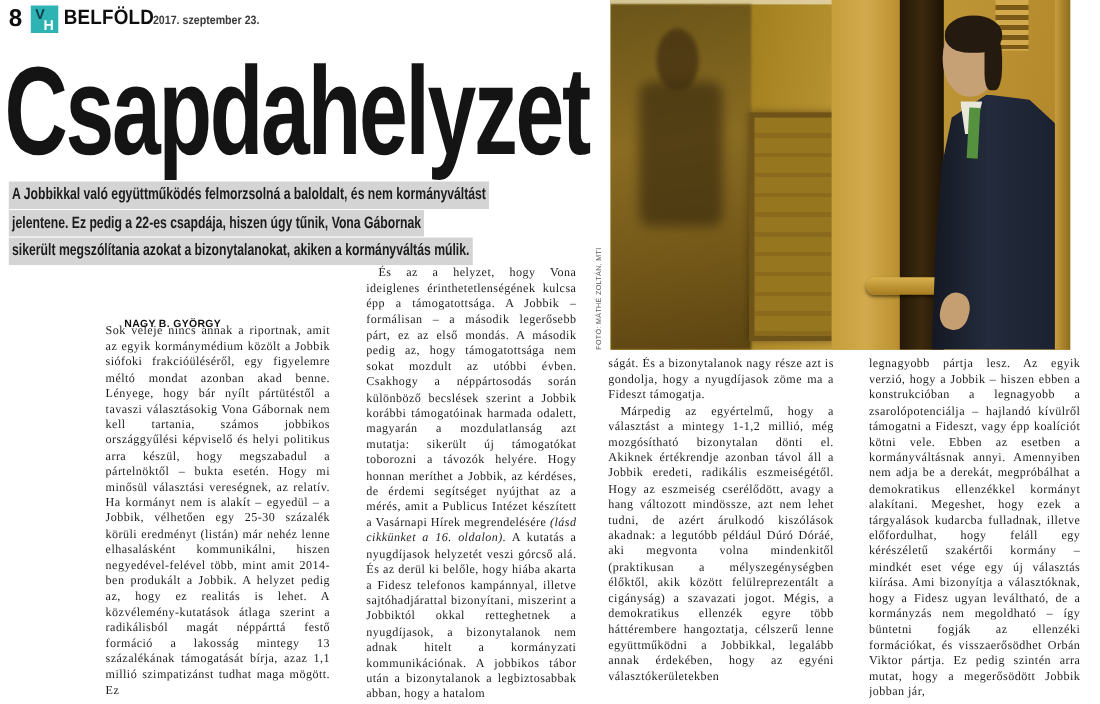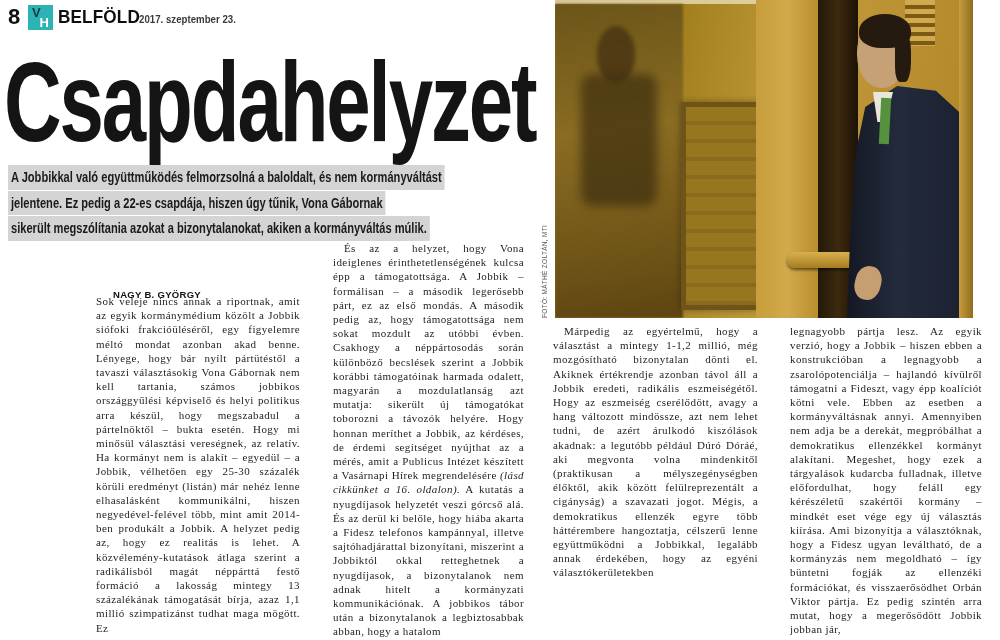--- a/index.html
+++ b/index.html
@@ -116,20 +116,21 @@
 
   <div class="byline">NAGY B. GYÖRGY</div>
 
   <div class="col" id="col1">
       <p><span>Sok veleje nincs annak a riportnak, amit az egyik kormánymédium közölt a Jobbik siófoki frakcióüléséről, egy figyelemre méltó mondat azonban akad benne. Lényege, hogy bár nyílt pártütéstől a tavaszi választásokig Vona Gábornak nem kell tartania, számos jobbikos országgyűlési képviselő és helyi politikus arra készül, hogy megszabadul a pártelnöktől – bukta esetén. Hogy mi minősül választási vereségnek, az relatív. Ha kormányt nem is alakít – egyedül – a Jobbik, vélhetően egy 25-30 százalék körüli eredményt (listán) már nehéz lenne elhasalásként kommunikálni, hiszen negyedével-felével több, mint amit 2014-ben produkált a Jobbik. A helyzet pedig az, hogy ez realitás is lehet. A közvélemény-kutatások átlaga szerint a radikálisból magát néppárttá festő formáció a lakosság mintegy 13 százalékának támogatását bírja, azaz 1,1 millió szimpatizánst tudhat maga mögött. Ez</span></p>
     </div>
   <div class="col" id="col2">
       <p class="indent"><span>És az a helyzet, hogy Vona ideiglenes érinthetetlenségének kulcsa épp a támogatottsága. A Jobbik – formálisan – a második legerősebb párt, ez az első mondás. A második pedig az, hogy támogatottsága nem sokat mozdult az utóbbi évben. Csakhogy a néppártosodás során különböző becslések szerint a Jobbik korábbi támogatóinak harmada odalett, magyarán a mozdulatlanság azt mutatja: sikerült új támogatókat toborozni a távozók helyére. Hogy honnan meríthet a Jobbik, az kérdéses, de érdemi segítséget nyújthat az a mérés, amit a Publicus Intézet készített a Vasárnapi Hírek megrendelésére </span><span class="it">(lásd cikkünket a 16. oldalon).</span><span> A kutatás a nyugdíjasok helyzetét veszi górcső alá. És az derül ki belőle, hogy hiába akarta a Fidesz telefonos kampánnyal, illetve sajtóhadjárattal bizonyítani, miszerint a Jobbiktól okkal retteghetnek a nyugdíjasok, a bizonytalanok nem adnak hitelt a kormányzati kommunikációnak. A jobbikos tábor után a bizonytalanok a legbiztosabbak abban, hogy a hatalom</span></p>
     </div>
   <div class="col" id="col3">
+      <p><span>ságát. És a bizonytalanok nagy része azt is gondolja, hogy a nyugdíjasok zöme ma a Fideszt támogatja.</span></p>
       <p class="indent"><span>Márpedig az egyértelmű, hogy a választást a mintegy 1-1,2 millió, még mozgósítható bizonytalan dönti el. Akiknek értékrendje azonban távol áll a Jobbik eredeti, radikális eszmeiségétől. Hogy az eszmeiség cserélődött, avagy a hang változott mindössze, azt nem lehet tudni, de azért árulkodó kiszólások akadnak: a legutóbb például Dúró Dóráé, aki megvonta volna mindenkitől (praktikusan a mélyszegénységben élőktől, akik között felülreprezentált a cigányság) a szavazati jogot. Mégis, a demokratikus ellenzék egyre több háttérembere hangoztatja, célszerű lenne együttműködni a Jobbikkal, legalább annak érdekében, hogy az egyéni választókerületekben</span></p>
     </div>
   <div class="col" id="col4">
       <p><span>legnagyobb pártja lesz. Az egyik verzió, hogy a Jobbik – hiszen ebben a konstrukcióban a legnagyobb a zsarolópotenciálja – hajlandó kívülről támogatni a Fideszt, vagy épp koalíciót kötni vele. Ebben az esetben a kormányváltásnak annyi. Amennyiben nem adja be a derekát, megpróbálhat a demokratikus ellenzékkel kormányt alakítani. Megeshet, hogy ezek a tárgyalások kudarcba fulladnak, illetve előfordulhat, hogy feláll egy kérészéletű szakértői kormány – mindkét eset vége egy új választás kiírása. Ami bizonyítja a választóknak, hogy a Fidesz ugyan leváltható, de a kormányzás nem megoldható – így büntetni fogják az ellenzéki formációkat, és visszaerősödhet Orbán Viktor pártja. Ez pedig szintén arra mutat, hogy a megerősödött Jobbik jobban jár,</span></p>
     </div>
 
   <div class="credit">FOTÓ: MÁTHÉ ZOLTÁN, MTI</div>
 
   <div id="photo">
     <div class="ph-topsliver"></div>

